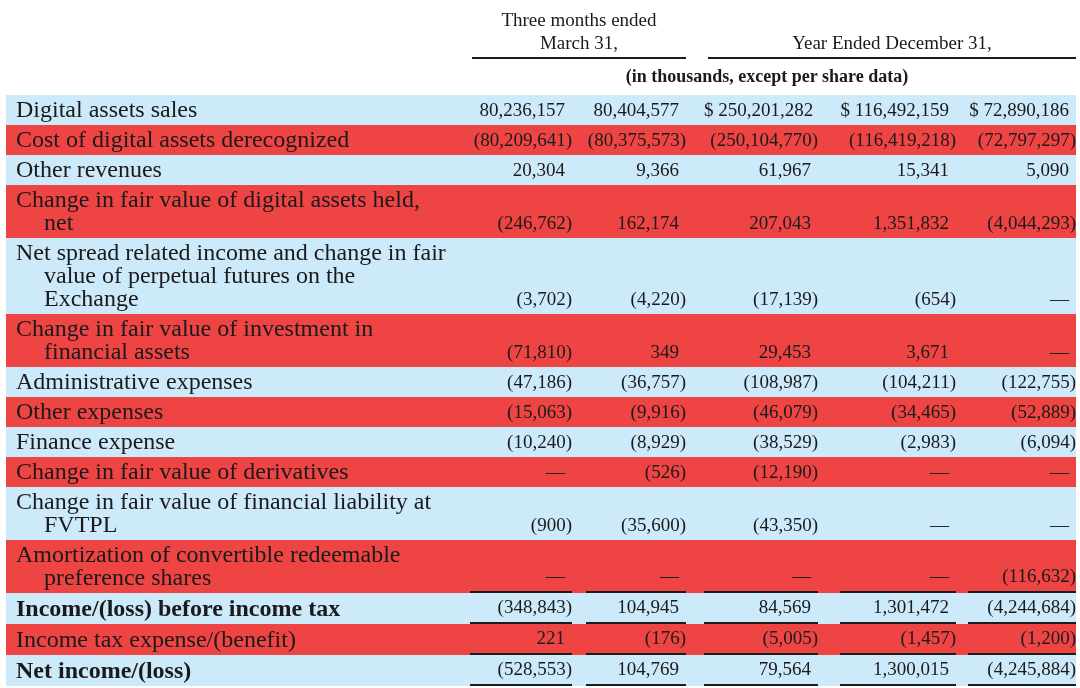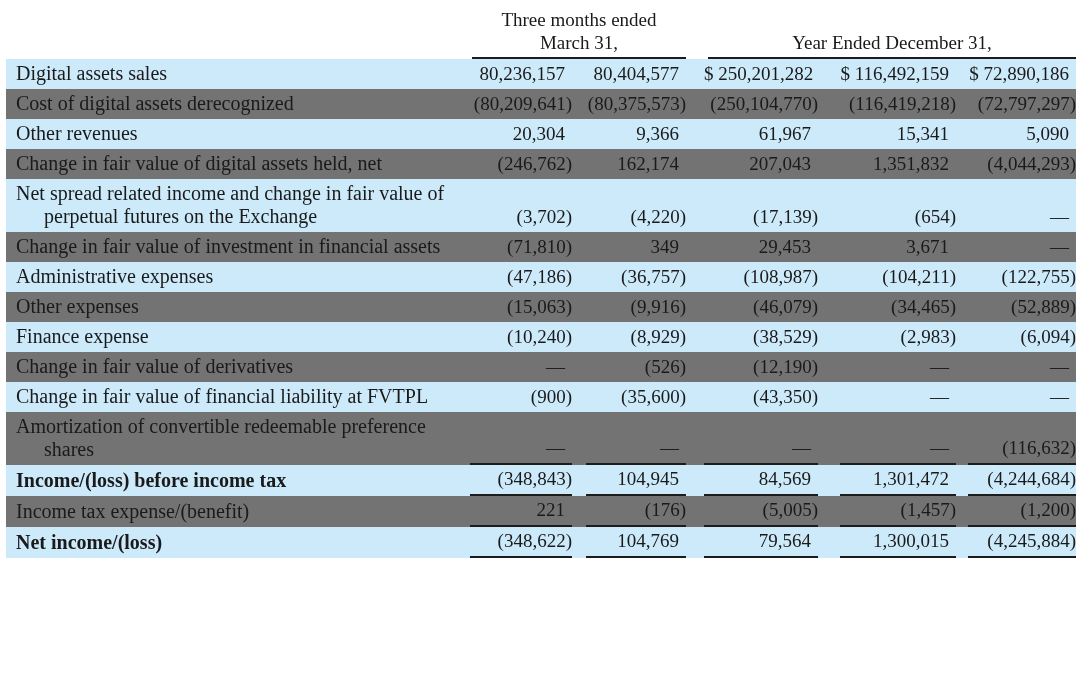--- a/index.html
+++ b/index.html
@@ -46,41 +46,41 @@
   .units {
     text-align: center;
     font-weight: bold;
     font-size: 18px;
     line-height: 22px;
     padding: 6px 0 8px;
   }
 
   
   tbody td.label {
-    font-size: 20px;
+    font-size: 24px;
     line-height: 23px;
     padding: 3px 8px 4px 38px;
     text-indent: -28px;
   }
   tbody .cw {
     text-align: right;
     font-size: 19px;
     line-height: 23px;
     padding: 2px 7px 4px 0;
     white-space: nowrap;
   }
   td.c1 .cw { margin-left: 12px; }
   td.c2 .cw { margin-left: 14px; }
   td.c3 .cw { margin-left: 18px; }
   td.c4 .cw { margin-left: 22px; }
   td.c5 .cw { margin-left: 12px; }
   .hang { margin-right: -7px; }
 
   tr.shaded { background: #cdeafb; }
-  tr.plain  { background: #737373; }
+  tr.plain  { background: #ef4444; }
   tr.bold td.label { font-weight: bold; }
   tr.ruled .cw { border-bottom: 2px solid #1c1c1c; }
 </style>
 </head>
 <body>
 
 <div>
   <table class="fin">
     <colgroup>
       <col style="width:452px">
@@ -98,20 +98,24 @@
             <div>Three months ended</div>
             <div>March 31,</div>
           </div>
         </td>
         <td colspan="3">
           <div class="grp-inner g2">
             <div>Year Ended December 31,</div>
           </div>
         </td>
       </tr>
+      <tr>
+        <td></td>
+        <td colspan="5" class="units">(in thousands, except per share data)</td>
+      </tr>
     </thead>
     <tbody>
         <tr class="shaded">
           <td class="label">Digital assets sales</td>
           <td class="c1">
             <div class="cw"><span>80,236,157</span></div>
           </td>
           <td class="c2">
             <div class="cw"><span>80,404,577</span></div>
           </td>
@@ -355,21 +359,21 @@
           <td class="c4">
             <div class="cw"><span class="hang">(1,457)</span></div>
           </td>
           <td class="c5">
             <div class="cw"><span class="hang">(1,200)</span></div>
           </td>
         </tr>
         <tr class="shaded bold ruled">
           <td class="label">Net income/(loss)</td>
           <td class="c1">
-            <div class="cw"><span class="hang">(348,622)</span></div>
+            <div class="cw"><span class="hang">(528,553)</span></div>
           </td>
           <td class="c2">
             <div class="cw"><span>104,769</span></div>
           </td>
           <td class="c3">
             <div class="cw"><span>79,564</span></div>
           </td>
           <td class="c4">
             <div class="cw"><span>1,300,015</span></div>
           </td>

